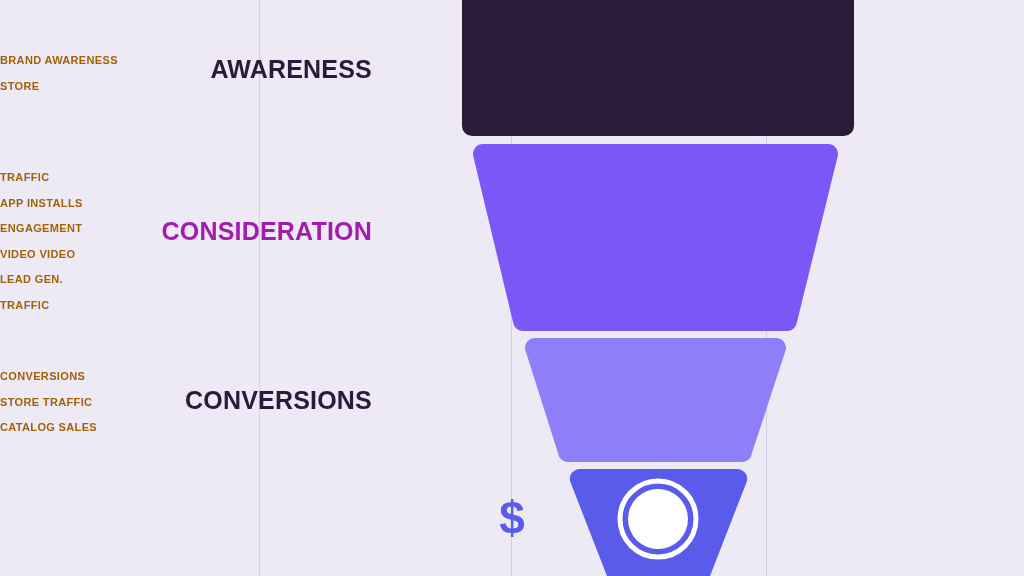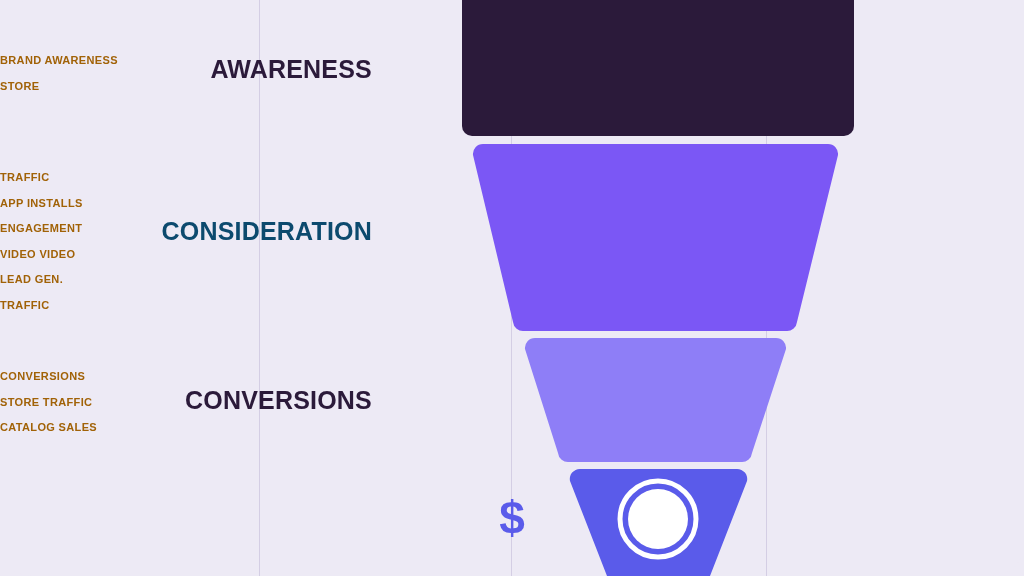--- a/index.html
+++ b/index.html
@@ -97,21 +97,21 @@
 </head>
 <body style="background: rgb(237, 234, 245);">
 
 <div id="canvas" style="background: rgb(237, 234, 245); border-radius: 32px;">
 
   <div class="guide g1" style="background: rgb(212, 206, 228);"></div>
   <div class="guide g2" style="background: rgb(212, 206, 228);"></div>
   <div class="guide g3" style="background: rgb(212, 206, 228);"></div>
 
   <div class="stage-label l-awareness" style="color: rgb(43, 26, 58);">AWARENESS</div>
-  <div class="stage-label l-consideration" style="color: #0c4a6e; text-align: right;">CONSIDERATION</div>
+  <div class="stage-label l-consideration" style="color: #a21caf; text-align: right;">CONSIDERATION</div>
   <div class="stage-label l-conversions" style="color: rgb(43, 26, 58);">CONVERSIONS</div>
 
   <svg id="funnel" viewBox="0 0 1024 576" xmlns="http://www.w3.org/2000/svg">
 
     <path id="seg1" d="M 472,-14 L 844,-14 A 10,10 0 0 1 854,-4 L 854,126 A 10,10 0 0 1 844,136 L 472,136 A 10,10 0 0 1 462,126 L 462,-4 A 10,10 0 0 1 472,-14 Z" fill="#2B1A3A"></path>
 
     <path id="seg2" d="M 483,144 L 828,144 A 10,10 0 0 1 838,155 L 797,322 A 10,10 0 0 1 786,331 L 524,331 A 10,10 0 0 1 513,322 L 473,155 A 10,10 0 0 1 483,144 Z" fill="#7B57F5"></path>
 
     <path id="seg3" d="M 535,338 L 776,338 A 10,10 0 0 1 786,349 L 752,453 A 10,10 0 0 1 741,462 L 569,462 A 10,10 0 0 1 558,453 L 525,349 A 10,10 0 0 1 535,338 Z" fill="#8E7EF7"></path>
 

